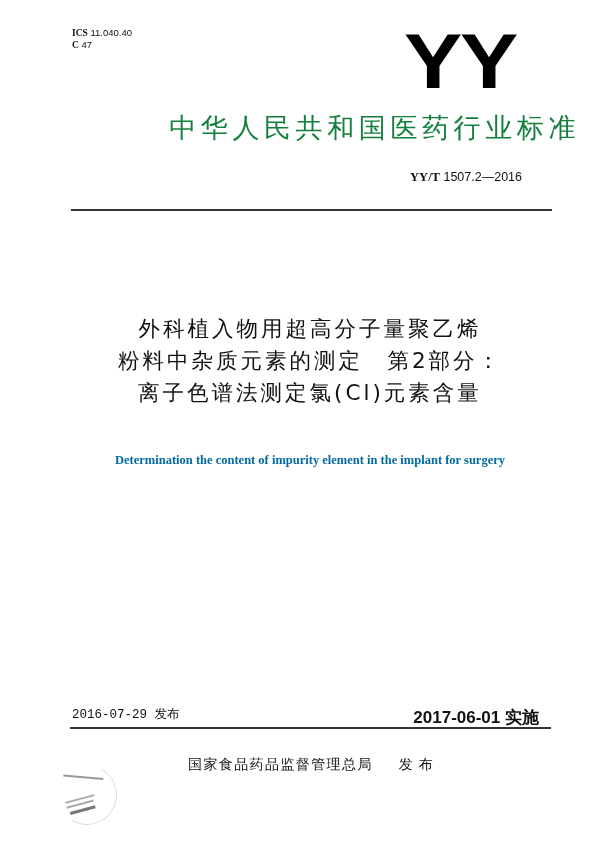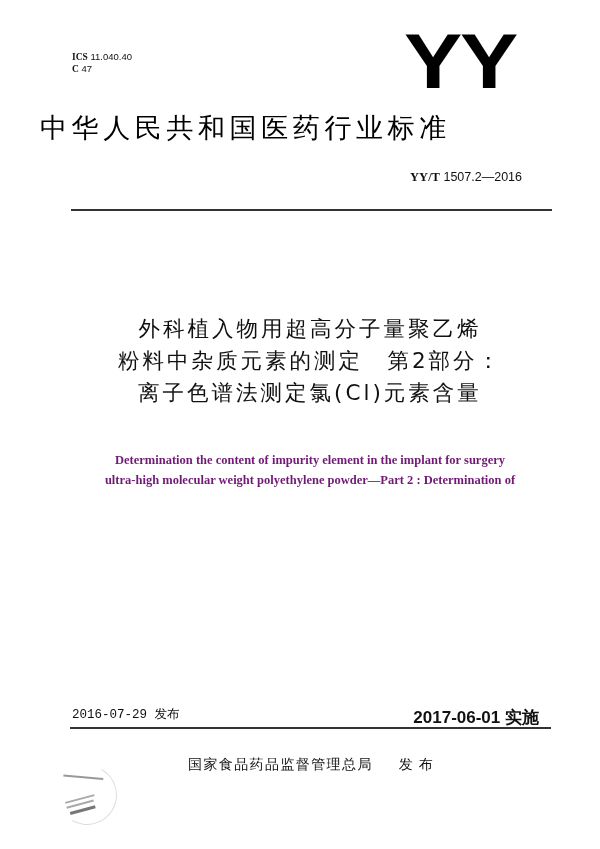--- a/index.html
+++ b/index.html
@@ -1,28 +1,28 @@
 <!DOCTYPE html>
 <html><head>
 <meta charset="utf-8">
 <style>
   html, body { margin: 0; padding: 0; background: #ffffff; }
   body { width: 600px; height: 849px; position: relative; overflow: hidden; font-family: "DejaVu Sans", sans-serif; color: #111; }
   .abs { position: absolute; }
-  .ics { left: 72px; top: 27px; font-size: 9.5px; line-height: 11px; font-family: "Liberation Sans", sans-serif; margin-top: 24px; }
+  .ics { left: 72px; top: 27px; font-size: 9.5px; line-height: 11px; font-family: "Liberation Sans", sans-serif; }
   .ics b { font-family: "Liberation Serif", serif; font-weight: bold; }
   .logo { left: 404px; top: 22px; font-family: "Liberation Sans", sans-serif; font-weight: 900; font-size: 78px; line-height: 78px; letter-spacing: -2px; color: #000; transform: scaleX(1.12); transform-origin: left top; }
-  .org-title { left: 40px; width: 540px; top: 111px; text-align: left; font-size: 27px; letter-spacing: 4.6px; line-height: 34px; color: #000000; }
+  .org-title { left: 40px; width: 540px; top: 111px; text-align: right; font-size: 27px; letter-spacing: 4.6px; line-height: 34px; color: #15803d; }
   .std-no { right: 78px; top: 170px; font-size: 12.5px; font-family: "Liberation Sans", sans-serif; text-align: right; }
   .std-no b { font-family: "Liberation Serif", serif; font-weight: bold; }
   .rule { height: 1.5px; background: #333; }
   .rule-top { left: 71px; width: 481px; top: 209px; }
   .cn-title { left: 0; width: 620px; top: 313px; text-align: center; font-size: 21.5px; line-height: 32px; letter-spacing: 3px; color: #111; }
   .cn-title .line { display: block; }
-  .en-title { left: 50px; width: 520px; top: 451px; text-align: center; font-family: "Liberation Serif", serif; font-weight: bold; font-size: 12.5px; line-height: 19.5px; color: #701a75; }
+  .en-title { left: 50px; width: 520px; top: 451px; text-align: center; font-family: "Liberation Serif", serif; font-weight: bold; font-size: 12.5px; line-height: 19.5px; color: #0369a1; }
   .issue { left: 72px; top: 706px; font-size: 12.5px; font-family: Liberation Mono, monospace; }
   .impl { right: 61px; top: 706px; font-size: 17px; font-family: "Liberation Sans", sans-serif; font-weight: bold; }
   .rule-bottom { left: 70px; width: 481px; top: 727px; }
   .publisher { left: 188px; top: 756px; font-size: 14px; letter-spacing: 1.4px; }
   .publisher .pub-action { margin-left: 26px; letter-spacing: 6px; }
   .seal { left: 57px; top: 765px; width: 58px; height: 58px; border-radius: 50%; border: 1px solid #ddd; border-left-color: #fff; border-top-color: #fff; transform: rotate(-15deg); }
   .seal .s1 { position: absolute; left: 10px; top: 10px; width: 40px; height: 2px; background: #999; transform: rotate(20deg); }
   .seal .s2 { position: absolute; left: 6px; top: 30px; width: 30px; height: 2px; background: #aaa; }
   .seal .s3 { position: absolute; left: 6px; top: 35px; width: 28px; height: 2px; background: #aaa; }
   .seal .s4 { position: absolute; left: 8px; top: 41px; width: 26px; height: 3px; background: #777; }
@@ -46,21 +46,20 @@
 <div class="abs rule rule-top"></div>
 
 <div class="abs cn-title">
   <span class="line">外科植入物用超高分子量聚乙烯</span>
   <span class="line">粉料中杂质元素的测定　第2部分：</span>
   <span class="line">离子色谱法测定氯(Cl)元素含量</span>
 </div>
 
 <div class="abs en-title">
   <div>Determination the content of impurity element in the implant for surgery</div>
-  <div>ultra-high molecular weight polyethylene powder—Part 2 : Determination of</div>
 </div>
 
 <div class="abs issue">2016-07-29 发布</div>
 <div class="abs impl">2017-06-01 实施</div>
 
 <div class="abs rule rule-bottom"></div>
 
 <div class="abs seal">
   <span class="s1"></span>
     <span class="s2"></span>

